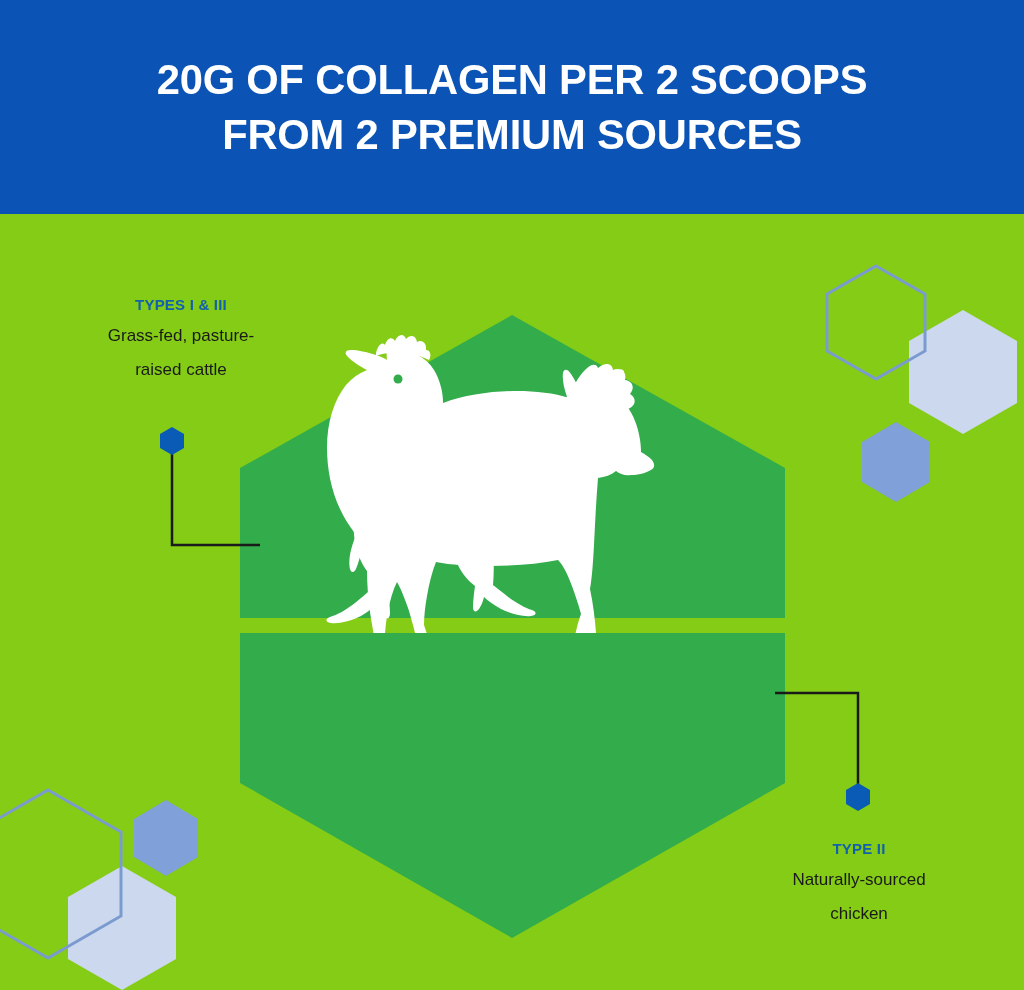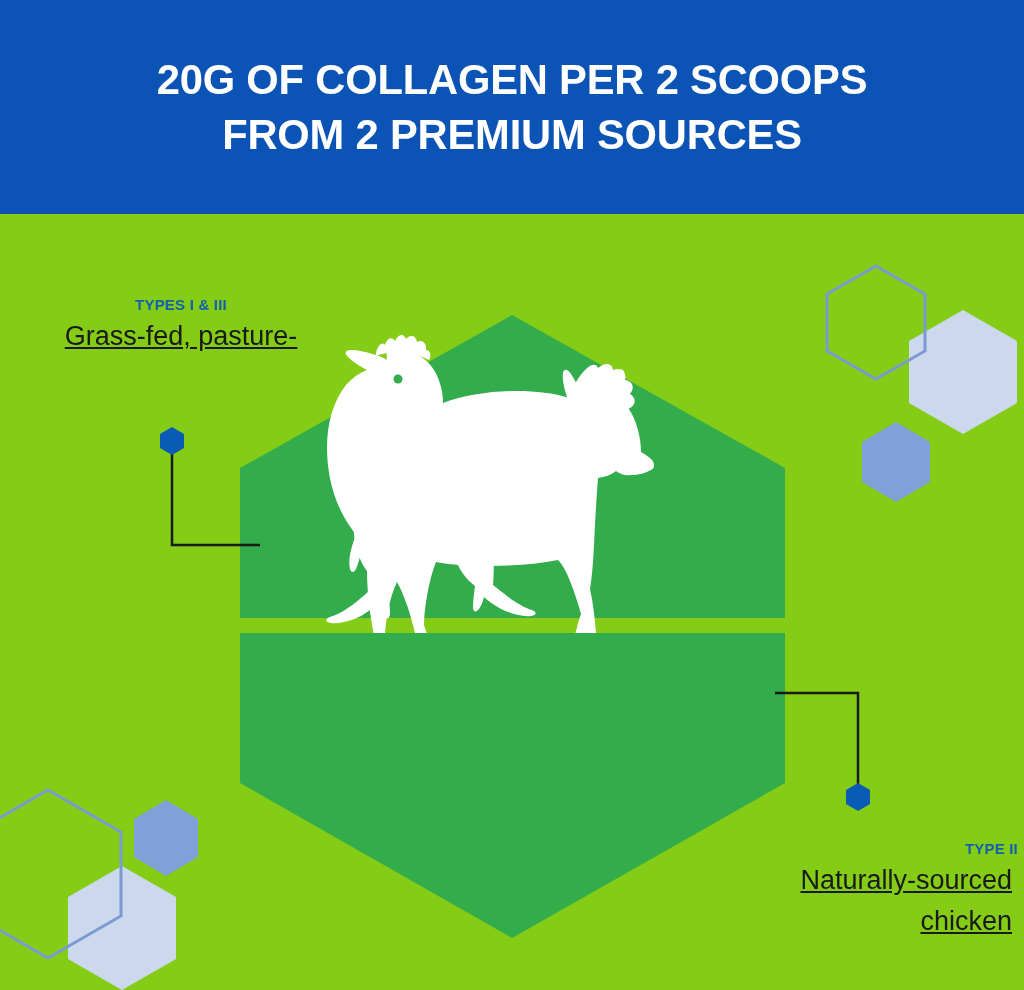--- a/index.html
+++ b/index.html
@@ -84,36 +84,35 @@
   .callout-title {
     color: #1361ad;
     font-weight: bold;
     font-size: 15px;
     letter-spacing: 0.2px;
     line-height: 1.15;
     margin: 0 0 4px 0;
   }
   .callout-body {
     color: #1a1a1a;
-    font-size: 27px;
+    font-size: 17px;
     line-height: 1.3;
-    margin: 6px;
-    text-decoration: underline;
+    margin: 12px;
   }
   #callout-left {
     left: 22px;
     top: 296px;
     width: 318px;
     text-align: center;
   }
   #callout-right {
     left: 700px;
     top: 840px;
     width: 318px;
-    text-align: right;
+    text-align: center;
   }
 </style>
 </head>
 <body>
 
 <div id="canvas">
 
   <div id="header-banner">
     <div id="header-title">
       <span class="line">20G OF COLLAGEN PER 2 SCOOPS</span>
@@ -301,20 +300,21 @@
   </svg>
 
   <svg class="connector" id="connector-right" viewBox="0 0 110 140">
     <polyline points="0,13 83,13 83,105" fill="none" stroke="#1a1a1a" stroke-width="2.5"></polyline>
     <polygon points="83,103 95,110 95,124 83,131 71,124 71,110" fill="#0a5bb5"></polygon>
   </svg>
 
   <div class="callout" id="callout-left">
     <p class="callout-title">TYPES I &amp; III</p>
     <p class="callout-body">Grass-fed, pasture-</p>
+    <p class="callout-body">raised cattle</p>
   </div>
 
   <div class="callout" id="callout-right">
     <p class="callout-title">TYPE II</p>
     <p class="callout-body">Naturally-sourced</p>
     <p class="callout-body">chicken</p>
   </div>
 
 </div>
 

